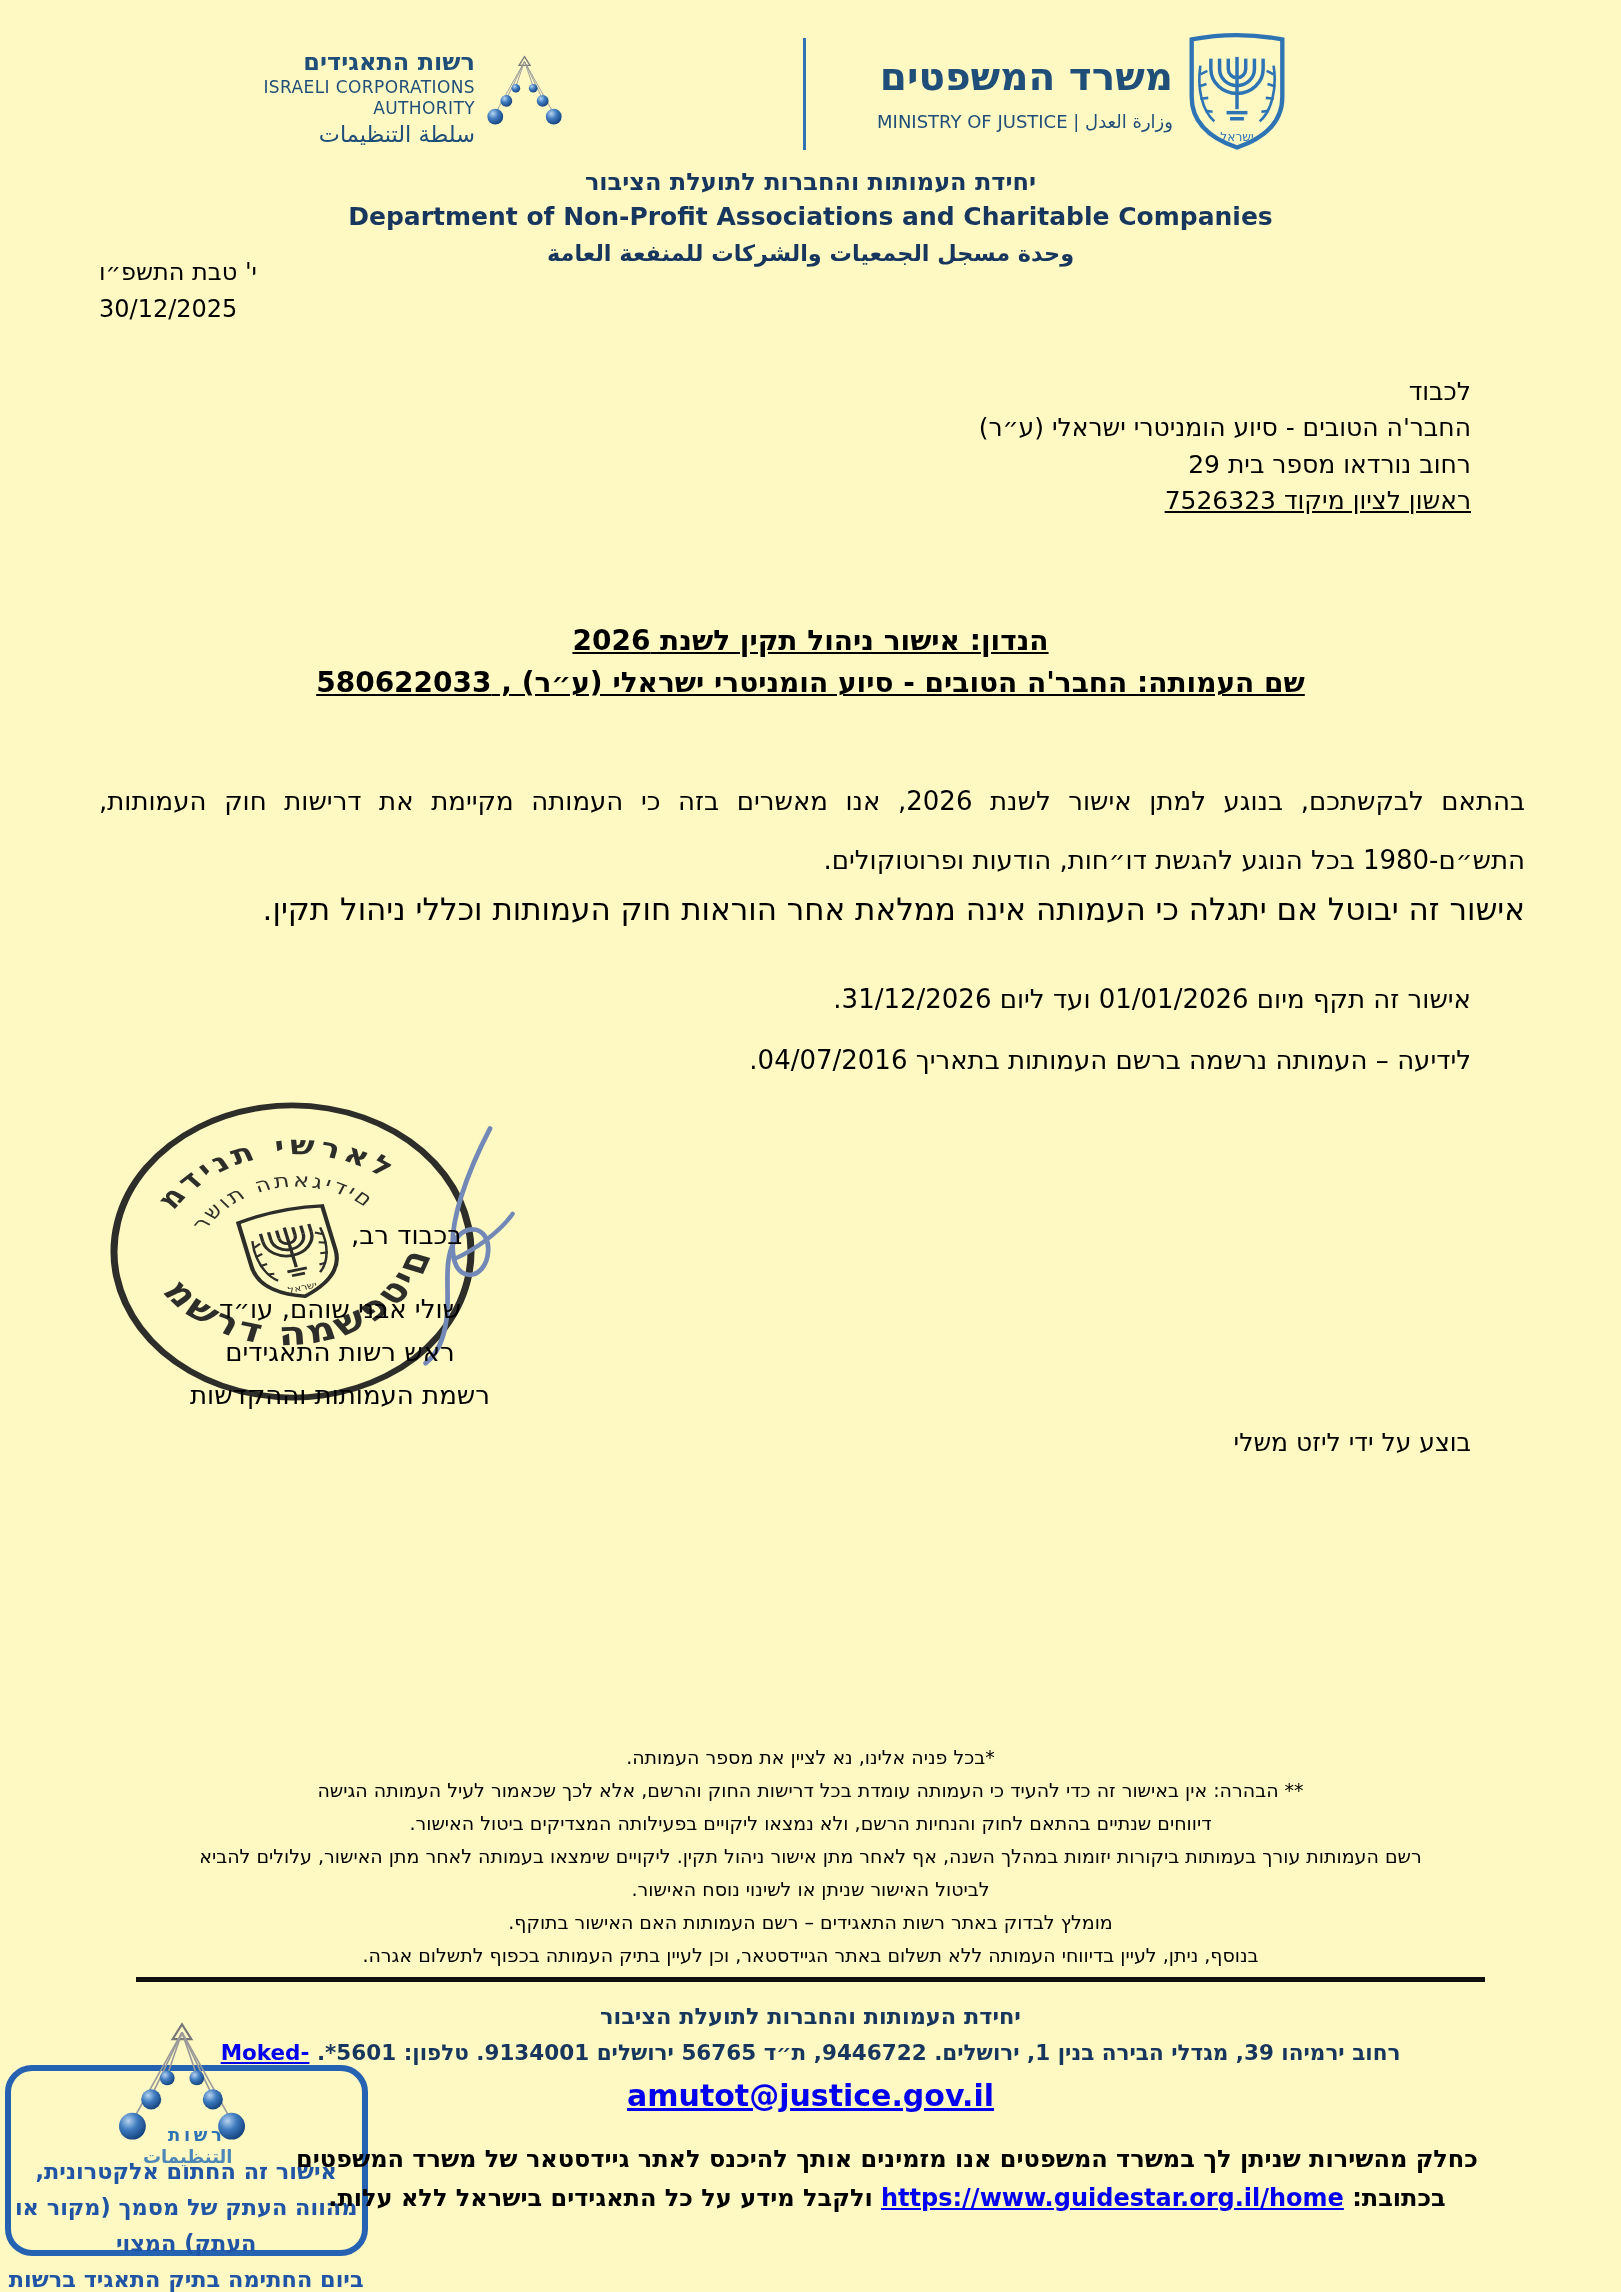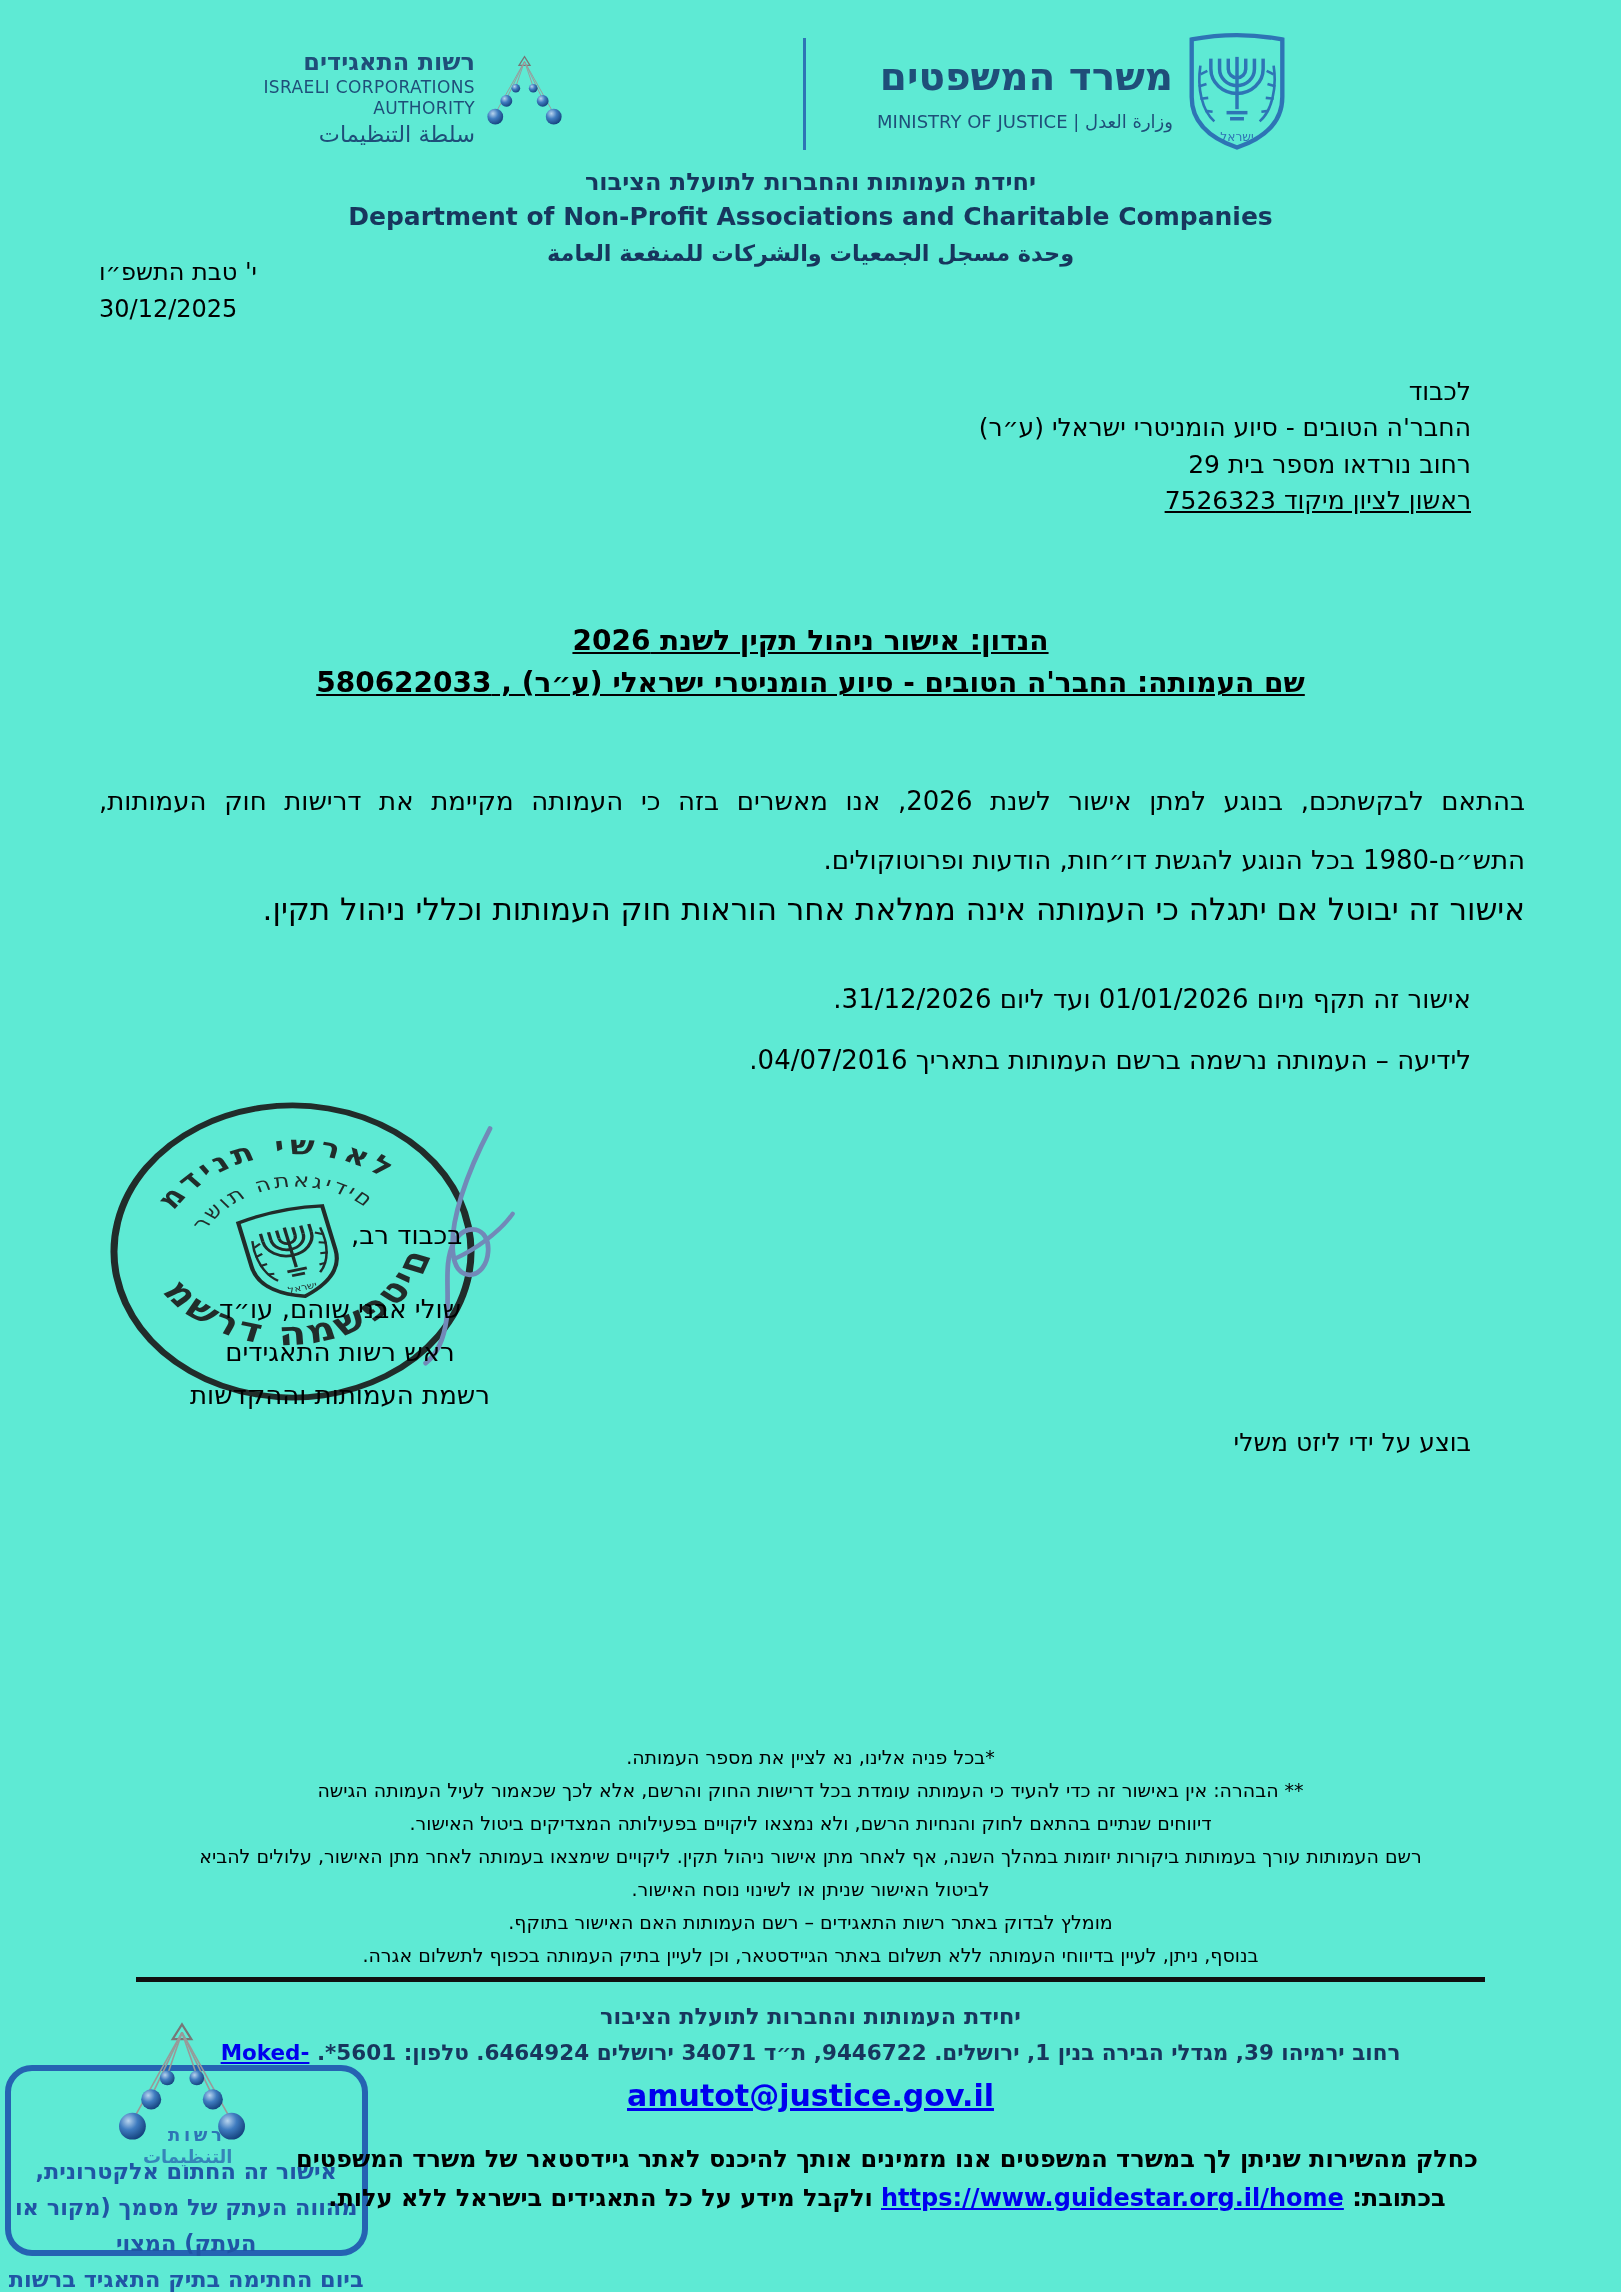--- a/index.html
+++ b/index.html
@@ -1,18 +1,18 @@
 <!DOCTYPE html>
 <html lang="he" style="font-size:14.3px"><head>
 <meta charset="utf-8">
 <style>
   html,body{margin:0;padding:0;background:#e8e8e8;}
   .page{
     position:relative; width:1621px; height:2293px; margin:0 auto;
-    background:#5eead4; overflow:hidden;
+    background:#fef9c3; overflow:hidden;
     font-family:"DejaVu Sans", sans-serif; color:#000;
   }
   .abs{position:absolute;}
   .navy{color:#1f4e79;}
   .darknavy{color:#17365d;}
   .rtl{direction:rtl;}
   .ltr{direction:ltr;}
 
   
   .ica-block{left:213px; top:47px; width:262px; text-align:right; line-height:1.25;}
@@ -224,21 +224,21 @@
     <div>לביטול האישור שניתן או לשינוי נוסח האישור.</div>
     <div>מומלץ לבדוק באתר רשות התאגידים – רשם העמותות האם האישור בתוקף.</div>
     <div>בנוסף, ניתן, לעיין בדיווחי העמותה ללא תשלום באתר הגיידסטאר, וכן לעיין בתיק העמותה בכפוף לתשלום אגרה.</div>
   </div>
 
   <div class="abs divider"></div>
 
   <div class="abs footer-unit darknavy rtl">יחידת העמותות והחברות לתועלת הציבור</div>
 
   <div class="abs footer-address darknavy rtl">
-    <span>רחוב ירמיהו 39, מגדלי הבירה בנין 1, ירושלים. 9446722, ת״ד 34071 ירושלים 6464924. טלפון: </span><span class="ltr-island"><a class="blue-link">Moked-</a><span> .*5601</span></span>
+    <span>רחוב ירמיהו 39, מגדלי הבירה בנין 1, ירושלים. 9446722, ת״ד 56765 ירושלים 9134001. טלפון: </span><span class="ltr-island"><a class="blue-link">Moked-</a><span> .*5601</span></span>
   </div>
 
   <div class="abs footer-email">
     <a class="blue-link">amutot@justice.gov.il</a>
   </div>
 
   <div class="abs guidestar rtl">
     <div>כחלק מהשירות שניתן לך במשרד המשפטים אנו מזמינים אותך להיכנס לאתר גיידסטאר של משרד המשפטים</div>
     <div>
       <span>בכתובת: </span><a class="blue-link">https://www.guidestar.org.il/home</a><span> ולקבל מידע על כל התאגידים בישראל ללא עלות.</span>

